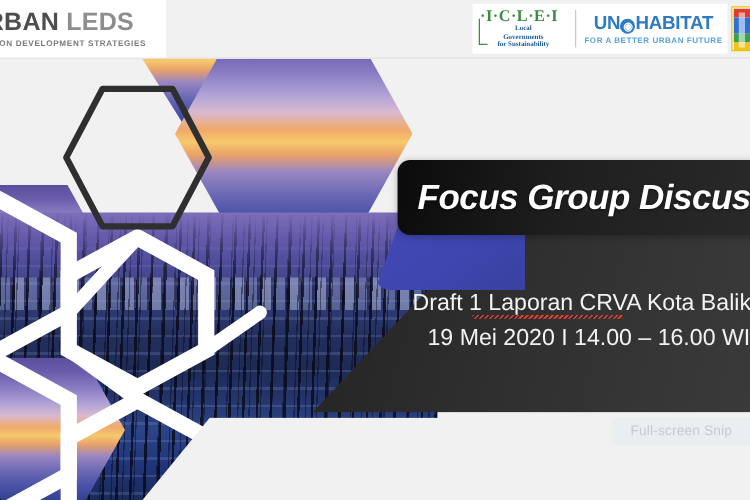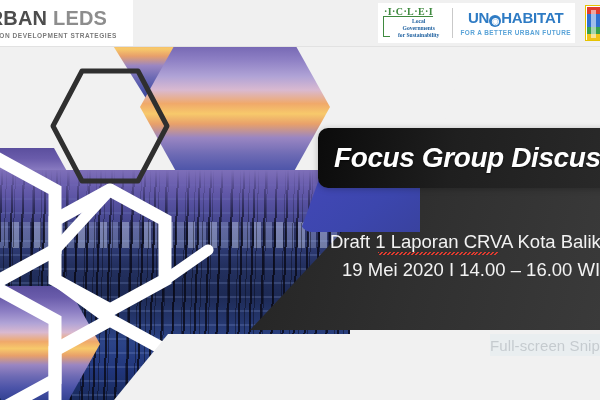--- a/index.html
+++ b/index.html
@@ -107,21 +107,21 @@
   }
   .logo-main{font-size:20px;letter-spacing:.2px;color:#4d4d4d;font-weight:700;line-height:1;white-space:nowrap;}
   .logo-main .light{font-weight:700;color:#8d8d8d;}
   .logo-sub{font-size:6.5px;letter-spacing:.55px;color:#7a7a7a;margin-top:4px;white-space:nowrap;font-weight:600;}
 
   .partner-logos{
     position:absolute;left:378px;top:3px;height:40px;
     display:flex;align-items:center;background:#ffffff;padding:0 4px;
   }
   .iclei{display:flex;flex-direction:column;align-items:flex-start;padding:2px 6px 2px 2px;position:relative;}
-  .iclei-name{font-family:"Liberation Serif",serif;font-weight:700;font-size:10px;color:#3f8a3f;letter-spacing:.4px;line-height:1;text-decoration:underline;}
+  .iclei-name{font-family:"Liberation Serif",serif;font-weight:700;font-size:13px;color:#3f8a3f;letter-spacing:.4px;line-height:1;}
   .iclei-tag{font-family:"Liberation Serif",serif;font-size:5.6px;color:#1b5e9e;line-height:1.22;text-align:center;margin-top:1px;font-weight:700;padding-left:14px;}
   .iclei::after{
     content:"";position:absolute;left:1px;top:11px;width:6px;height:20px;
     border-left:1.3px solid #3f8a3f;border-bottom:1.3px solid #3f8a3f;
   }
   .divider{width:1px;height:30px;background:#c9c9c9;margin:0 7px;}
   .unh{display:flex;flex-direction:column;align-items:center;}
   .unh-name{font-size:15px;font-weight:700;color:#2e7bc4;letter-spacing:-.2px;line-height:1;white-space:nowrap;}
   .unh-name .globe{display:inline-block;width:12px;height:12px;border-radius:50%;
      background:#2e7bc4;color:#fff;font-size:9px;line-height:12px;text-align:center;vertical-align:-1px;}
@@ -176,21 +176,21 @@
     background:repeating-linear-gradient(135deg,#e03b2f 0 1.4px,rgba(0,0,0,0) 1.4px 2.8px);
   }
   .info-line2{font-size:18.5px;white-space:nowrap;line-height:1.5;padding-left:12px;}
 
   
   .snip-overlay{
     position:absolute;left:490px;top:334px;width:110px;height:22px;
     background:#e7edf0;opacity:.75;
     display:flex;align-items:center;justify-content:center;
   }
-  .snip-label{font-size:15px;color:#b7bfc4;white-space:nowrap;letter-spacing:.1px;}
+  .snip-label{font-size:11px;color:#b7bfc4;white-space:nowrap;letter-spacing:.1px;}
 
   .bottom-strip{position:absolute;left:0;bottom:0;width:600px;height:66px;background:#f1f1f1;
      clip-path:polygon(28% 0%, 100% 0%, 100% 100%, 19% 100%);}
 </style>
 </head>
 <body>
 
 <div class="slide">
 
   <div class="collage">

